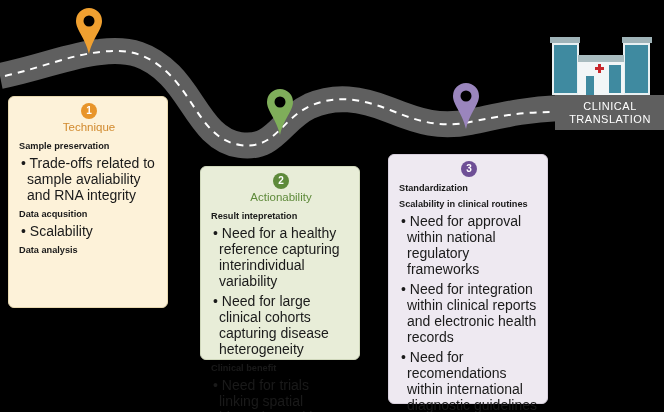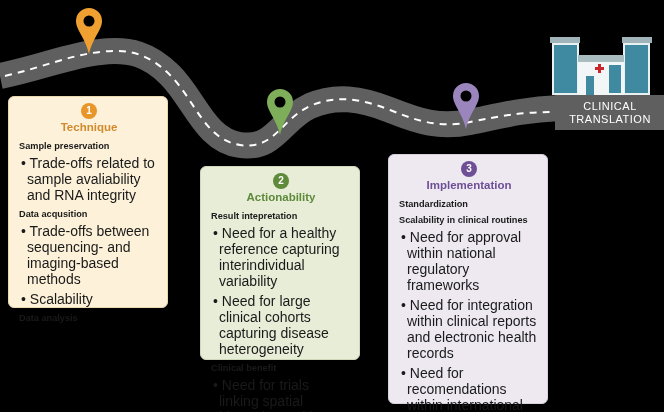--- a/index.html
+++ b/index.html
@@ -1,20 +1,20 @@
 <!DOCTYPE html>
 <html><head>
 <meta charset="utf-8">
 <style>
   html,body{margin:0;padding:0;background:#000;}
   body{width:664px;height:412px;position:relative;overflow:hidden;font-family:"Liberation Sans",sans-serif;}
   #scene{position:absolute;left:0;top:0;width:664px;height:412px;}
   .box{position:absolute;border-radius:6px;box-sizing:border-box;padding:6px 8px 6px 10px;color:#1a1a1a;}
   .box .num{width:16px;height:16px;border-radius:50%;color:#fff;font-weight:bold;font-size:10px;line-height:16px;text-align:center;margin:0 auto 2px auto;}
-  .box .title{text-align:center;font-weight:bold;font-size:11.5px;margin-bottom:8px;}
+  .box .title{text-align:center;font-weight:normal;font-size:11.5px;margin-bottom:8px;}
   .sec{font-weight:bold;font-size:9.2px;margin:6px 0 4px 0;}
   .item{font-size:14px;line-height:16px;padding-left:8px;text-indent:-6px;margin-bottom:4px;}
   .item::before{content:"• ";}
   #box1{left:8px;top:96px;width:160px;height:212px;background:#fdf2d9;border:1px solid #e8d9b0;}
   #box1 .num{background:#e8952a;} #box1 .title{color:#d18a2e;}
   #box2{left:200px;top:166px;width:160px;height:194px;background:#e8edd8;border:1px solid #d0d8bc;}
   #box2 .num{background:#5e8a3a;} #box2 .title{color:#5e8a3a;}
   #box3{left:388px;top:154px;width:160px;height:250px;background:#eee9f1;border:1px solid #d8d0dd;}
   #box3 .num{background:#6e4f96;} #box3 .title{color:#6e4f96;}
   .dest{position:absolute;left:560px;top:100px;width:100px;text-align:center;color:#fff;font-weight:normal;font-size:11px;line-height:13px;letter-spacing:0.5px;}
@@ -61,36 +61,34 @@
   <div>CLINICAL</div>
   <div>TRANSLATION</div>
 </div>
 
 <div class="box" id="box1">
   <div class="num">1</div>
   <div class="title">Technique</div>
   <div class="sec">Sample preservation</div>
   <div class="item">Trade-offs related to sample avaliability and RNA integrity</div>
   <div class="sec">Data acqusition</div>
-  <div class="item">Trade-offs between sequencing- and imaging-based methods</div>
   <div class="item">Scalability</div>
   <div class="sec">Data analysis</div>
 </div>
 
 <div class="box" id="box2">
   <div class="num">2</div>
   <div class="title">Actionability</div>
   <div class="sec">Result intepretation</div>
   <div class="item">Need for a healthy reference capturing interindividual variability</div>
   <div class="item">Need for large clinical cohorts capturing disease heterogeneity</div>
   <div class="sec">Clinical benefit</div>
   <div class="item">Need for trials linking spatial biomarkers with patient outcomes</div>
 </div>
 
 <div class="box" id="box3">
   <div class="num">3</div>
-  <div class="title">Implementation</div>
   <div class="sec">Standardization</div>
   <div class="sec">Scalability in clinical routines</div>
   <div class="item">Need for approval within national regulatory frameworks</div>
   <div class="item">Need for integration within clinical reports and electronic health records</div>
   <div class="item">Need for recomendations within international diagnostic guidelines</div>
 </div>
 
 </body></html>

